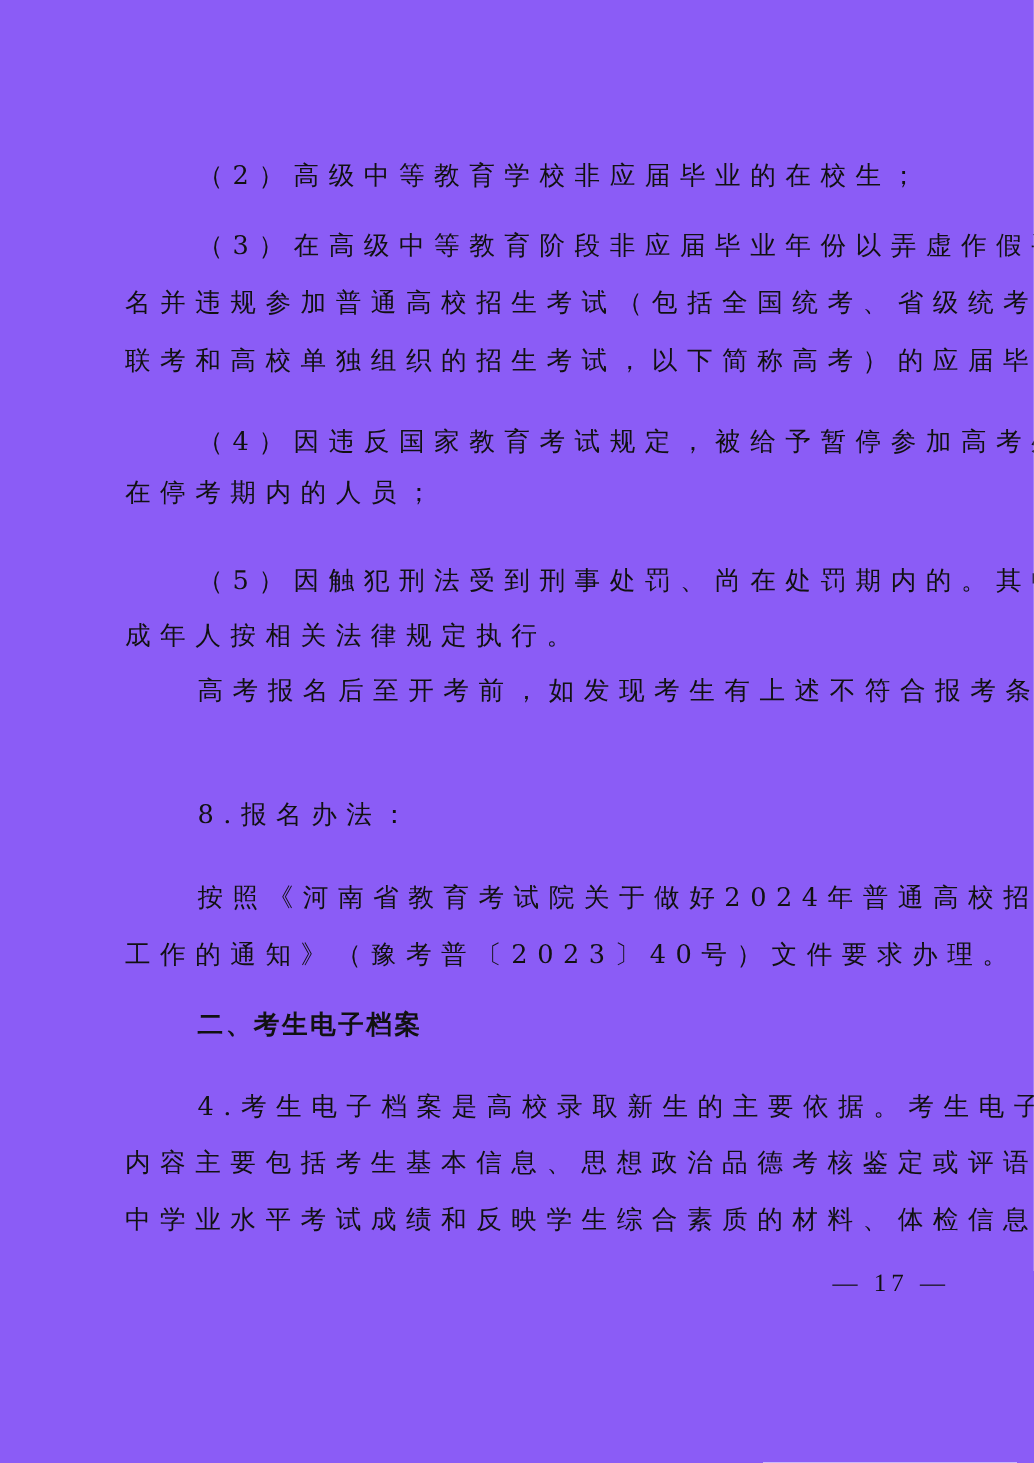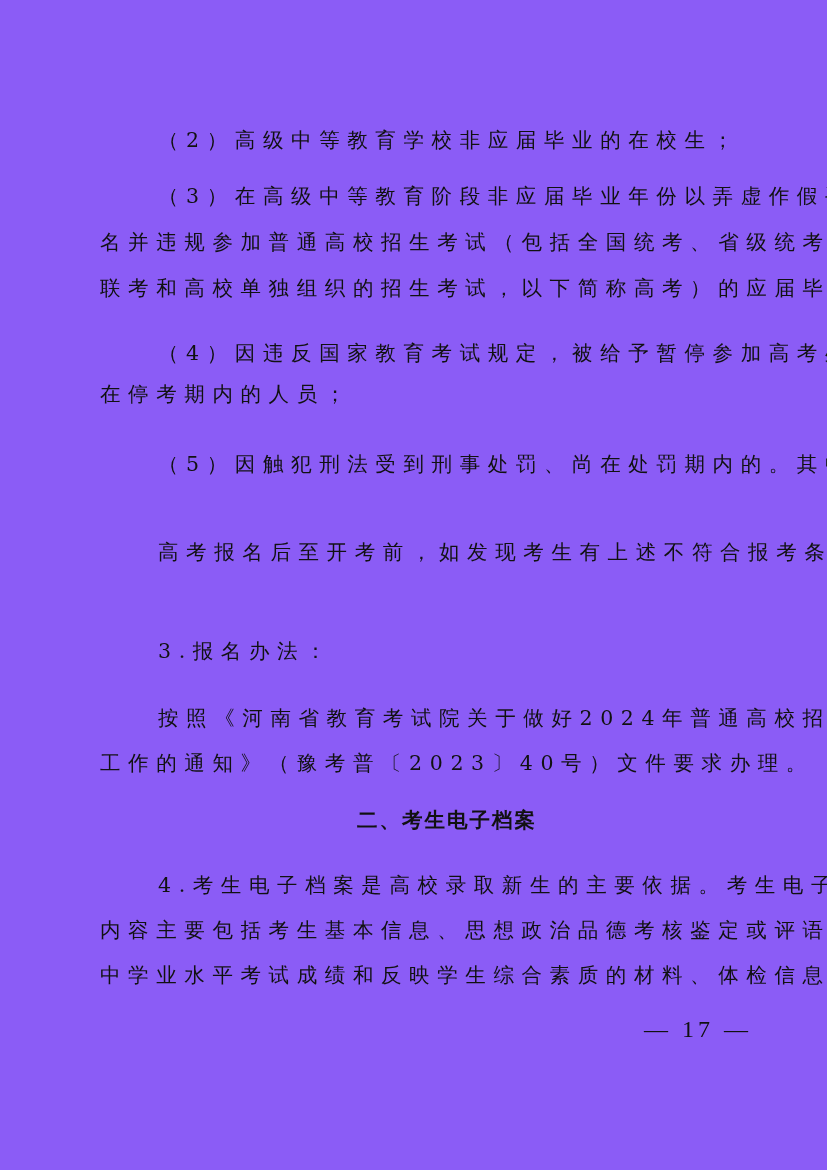--- a/index.html
+++ b/index.html
@@ -14,46 +14,46 @@
     color: #111;
     white-space: nowrap;
     letter-spacing: 7.6px;
     line-height: 28px;
   }
   .indent { left: 158px; width: 578px; }
   .heading {
     font-family: Liberation Sans, sans-serif;
     font-weight: bold;
     letter-spacing: 2px;
-    text-align: center;
   }
   .pagenum {
     position: absolute;
-    left: 644px;
+    left: 666px;
     top: 1016px;
     font-family: "Liberation Serif", serif;
-    font-size: 24px;
+    font-size: 20px;
     color: #111;
     letter-spacing: 4px;
     white-space: nowrap;
   }
 </style>
 </head>
 <body>
 
 <div class="page">
   <div class="line indent" style="top:126px">（2）高级中等教育学校非应届毕业的在校生；</div>
   <div class="line indent" style="top:182px">（3）在高级中等教育阶段非应届毕业年份以弄虚作假手段报</div>
   <div class="line" style="top:228px">名并违规参加普通高校招生考试（包括全国统考、省级统考、省际</div>
   <div class="line" style="top:274px">联考和高校单独组织的招生考试，以下简称高考）的应届毕业生；</div>
   <div class="line indent" style="top:339px">（4）因违反国家教育考试规定，被给予暂停参加高考处理且</div>
   <div class="line" style="top:380px">在停考期内的人员；</div>
   <div class="line indent" style="top:450px">（5）因触犯刑法受到刑事处罚、尚在处罚期内的。其中，未</div>
+  <div class="line" style="top:494px">成年人按相关法律规定执行。</div>
   <div class="line indent" style="top:538px">高考报名后至开考前，如发现考生有上述不符合报考条件的</div>
-  <div class="line indent" style="top:637px">3.报名办法：</div>
+  <div class="line indent" style="top:637px">8.报名办法：</div>
   <div class="line indent" style="top:704px">按照《河南省教育考试院关于做好2024年普通高校招生报名</div>
   <div class="line" style="top:749px">工作的通知》（豫考普〔2023〕40号）文件要求办理。</div>
 
   <div class="line indent heading" style="top:806px">二、考生电子档案</div>
 
   <div class="line indent" style="top:871px">4.考生电子档案是高校录取新生的主要依据。考生电子档案</div>
   <div class="line" style="top:916px">内容主要包括考生基本信息、思想政治品德考核鉴定或评语、高</div>
   <div class="line" style="top:961px">中学业水平考试成绩和反映学生综合素质的材料、体检信息、志</div>
 
   <div class="pagenum">— 17 —</div>

